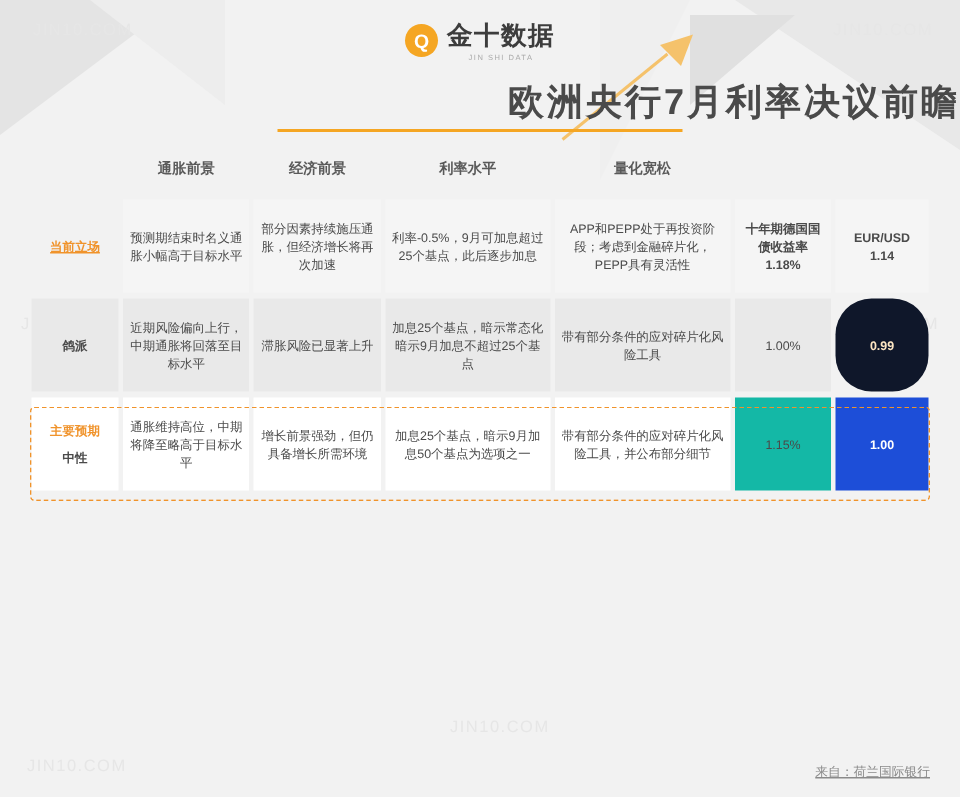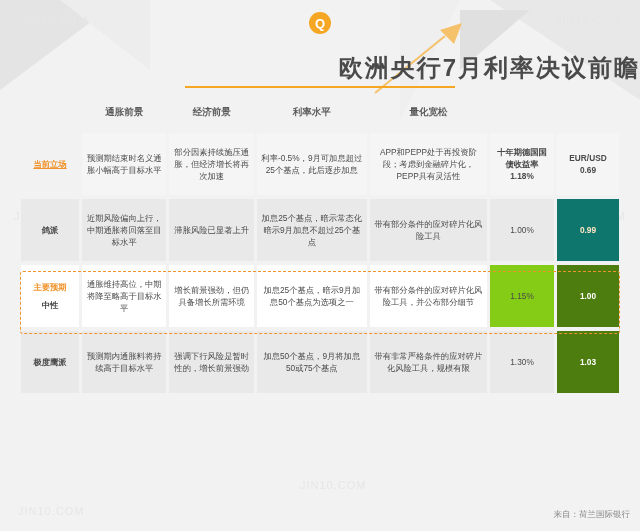--- a/index.html
+++ b/index.html
@@ -52,29 +52,29 @@
   table.matrix td { font-size:8.3px; color:#4a4a4a; text-align:center;
                     vertical-align:middle; line-height:1.45; padding:5px 4px;
                     background:#e9e9e9; height:62px; }
   td.lead { background:transparent; font-size:9.5px; font-weight:bold; color:#4a4a4a; }
   td.lead.accent { color:#f0932b; }
   tr.row-current td { background:#f5f5f5; }
   tr.row-current td.lead { background:transparent; color:#f0932b;text-decoration:underline; }
   td.num { background:#ededed; font-size:9.5px; color:#555; }
   td.fx { background:#f5a623; color:#ffffff; font-size:10px; font-weight:bold;
           width:62px; }
-  td.fx.dim { background:#0f766e; color:#fde6c3; }
-  td.fx.bright { background:#4d7c0f; color:#ffffff; }
+  td.fx.dim { background:#0f172a; color:#fde6c3;border-radius:24px; }
+  td.fx.bright { background:#1d4ed8; color:#ffffff; }
   tr.highlight td { background:#ffffff; }
-  tr.highlight td.num { background:#84cc16; }
+  tr.highlight td.num { background:#14b8a6; }
   .hl-box { position:absolute; left:20px; top:271px; width:600px; height:63px;
             border:1.5px dashed #f0932b; border-radius:3px; pointer-events:none; }
 
   .head-row th.hcell { font-size:9.5px; }
-  .source { position:absolute; right:10px; bottom:10px; font-size:8.5px; color:#8a8a8a; }
+  .source { position:absolute; right:20px; bottom:10px; font-size:8.5px; color:#8a8a8a;text-decoration:underline; }
 </style>
 </head>
 <body>
 
 <div class="bg-deco tri1"></div>
 <div class="bg-deco tri2"></div>
 <div class="bg-deco tri3"></div>
 <div class="bg-deco tri4"></div>
 <div class="bg-deco tri5"></div>
 <svg class="arrow-out" viewBox="0 0 120 80">
@@ -83,20 +83,24 @@
 </svg>
 <div class="wm" style="top:14px;left:22px;">JIN10.COM</div>
 <div class="wm" style="top:14px;right:18px;">JIN10.COM</div>
 <div class="wm" style="top:210px;left:14px;">JIN10.COM</div>
 <div class="wm" style="top:210px;right:14px;">JIN10.COM</div>
 <div class="wm" style="bottom:14px;left:18px;">JIN10.COM</div>
 <div class="wm" style="bottom:40px;left:300px;">JIN10.COM</div>
 
 <div class="logo-wrap">
   <div class="logo-circle">Q</div>
+  <div>
+    <div class="logo-text">金十数据</div>
+    <span class="logo-sub">JIN SHI DATA</span>
+  </div>
 </div>
 
 <div class="title">欧洲央行7月利率决议前瞻</div>
 <div class="title-rule"></div>
 
 <table class="matrix">
   <thead>
     <tr class="head-row">
       <th class="leadcol"></th>
       <th class="hcell">通胀前景</th>
@@ -108,21 +112,21 @@
     </tr>
   </thead>
   <tbody>
     <tr class="row-current">
       <td class="lead accent">当前立场</td>
       <td>预测期结束时名义通胀小幅高于目标水平</td>
       <td>部分因素持续施压通胀，但经济增长将再次加速</td>
       <td>利率-0.5%，9月可加息超过25个基点，此后逐步加息</td>
       <td>APP和PEPP处于再投资阶段；考虑到金融碎片化，PEPP具有灵活性</td>
       <td class="num" style="font-weight:bold;">十年期德国国债收益率 1.18%</td>
-      <td class="fx">EUR/USD 0.69</td>
+      <td class="fx">EUR/USD 1.14</td>
     </tr>
     <tr>
       <td class="lead">鸽派</td>
       <td>近期风险偏向上行，中期通胀将回落至目标水平</td>
       <td>滞胀风险已显著上升</td>
       <td>加息25个基点，暗示常态化暗示9月加息不超过25个基点</td>
       <td>带有部分条件的应对碎片化风险工具</td>
       <td class="num">1.00%</td>
       <td class="fx dim">0.99</td>
     </tr>
@@ -131,27 +135,18 @@
         <div>主要预期</div>
         <div style="color:#4a4a4a;margin-top:6px;">中性</div>
       </td>
       <td>通胀维持高位，中期将降至略高于目标水平</td>
       <td>增长前景强劲，但仍具备增长所需环境</td>
       <td>加息25个基点，暗示9月加息50个基点为选项之一</td>
       <td>带有部分条件的应对碎片化风险工具，并公布部分细节</td>
       <td class="num">1.15%</td>
       <td class="fx bright">1.00</td>
     </tr>
-    <tr>
-      <td class="lead">极度鹰派</td>
-      <td>预测期内通胀料将持续高于目标水平</td>
-      <td>强调下行风险是暂时性的，增长前景强劲</td>
-      <td>加息50个基点，9月将加息50或75个基点</td>
-      <td>带有非常严格条件的应对碎片化风险工具，规模有限</td>
-      <td class="num">1.30%</td>
-      <td class="fx bright">1.03</td>
-    </tr>
   </tbody>
 </table>
 
 <div class="hl-box"></div>
 
 <div class="source">来自：荷兰国际银行</div>
 
 </body></html>

